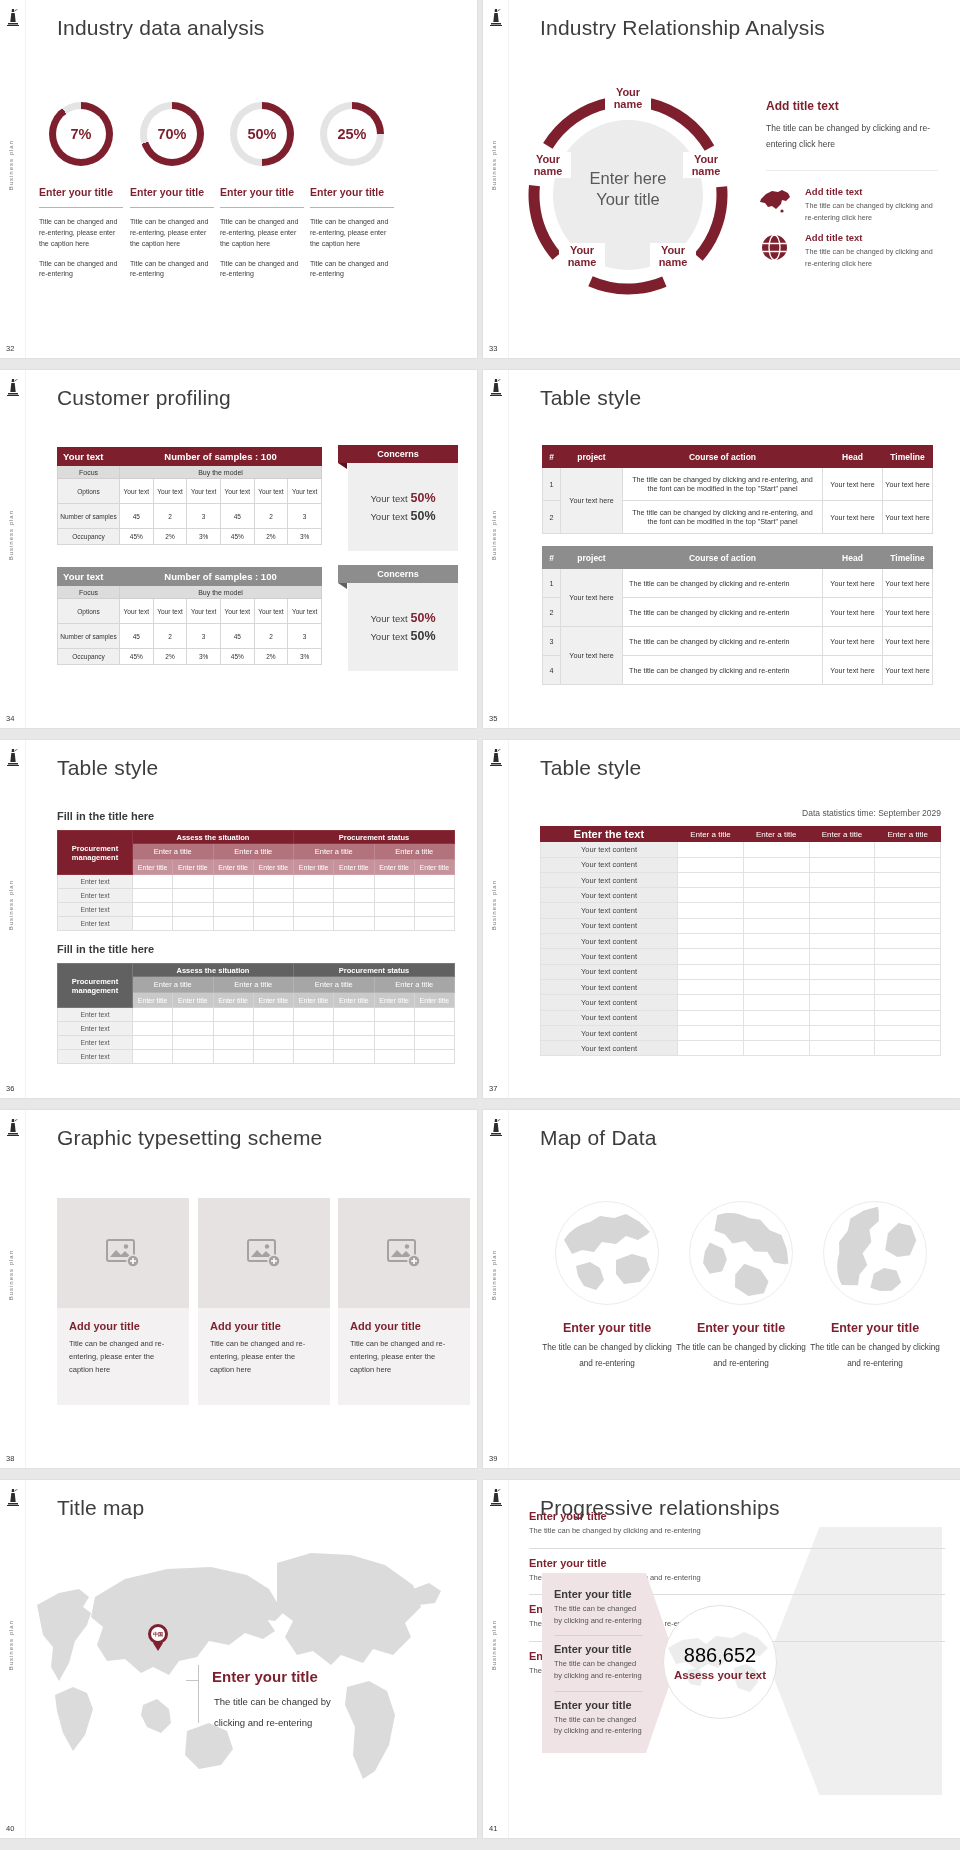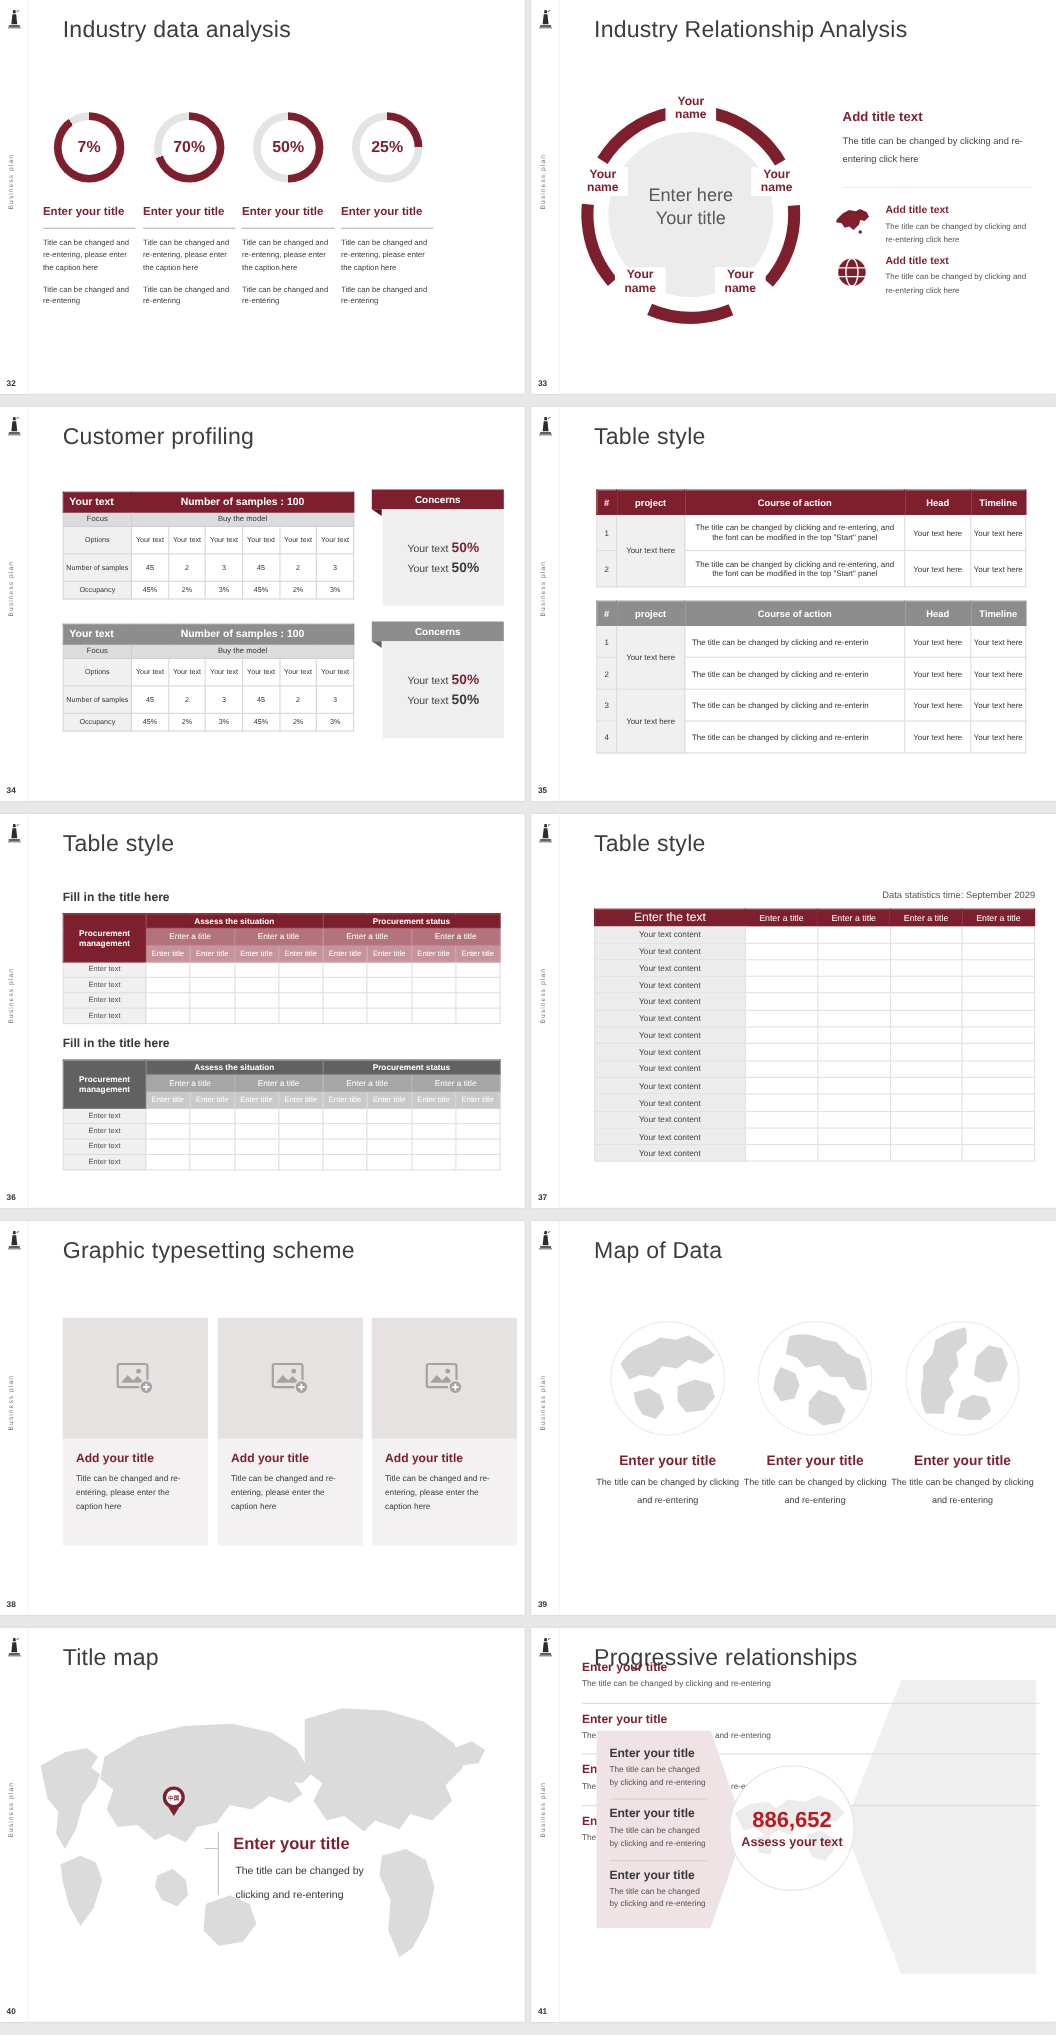--- a/index.html
+++ b/index.html
@@ -3,21 +3,21 @@
 <meta charset="utf-8">
 <style>
 *{margin:0;padding:0;box-sizing:border-box}
 html,body{background:#e8e8e8}
 body{width:960px;font-family:"Liberation Sans",sans-serif;color:#333}
 .row{display:flex;gap:6px;margin-bottom:12px}
 .slide{position:relative;width:477px;height:358px;background:#fff;overflow:hidden;flex:none;box-shadow:0 0 2px rgba(0,0,0,.10)}
 .sb{position:absolute;left:0;top:0;bottom:0;width:26px;border-right:1px solid #f3f3f3;background:#fff}
 .logo{position:absolute;left:7px;top:8px}
 .vt{position:absolute;left:8px;top:140px;writing-mode:vertical-rl;transform:rotate(180deg);font-size:6px;color:#777;letter-spacing:1px}
-.pn{position:absolute;left:6px;bottom:5px;font-size:7.5px;font-weight:bold;color:#333}
+.pn{position:absolute;left:6px;bottom:5px;font-size:7.5px;font-weight:normal;color:#333}
 .st{position:absolute;left:57px;top:16px;font-size:21px;font-weight:300;color:#3d3d3d;letter-spacing:.2px}
 .ab{position:absolute}
 
 .c32{position:absolute;top:102px;width:84px;text-align:left}
 .dn{width:64px;height:64px;margin:0 auto;border-radius:50%;background:conic-gradient(#7d1f2d calc(var(--p)*1%),#e4e4e4 0);display:flex;align-items:center;justify-content:center}
 .dni{width:50px;height:50px;border-radius:50%;background:#fff;display:flex;align-items:center;justify-content:center;font-size:14.5px;font-weight:bold;color:#7d1f2d}
 .t32{margin-top:20px;font-size:10.5px;font-weight:bold;color:#7d1f2d;padding-bottom:9px;border-bottom:1px solid #b5b5b5}
 .cp{font-size:7px;line-height:1.55;color:#3c3c3c;margin-top:9px}
 
 .nm{position:absolute;width:46px;background:#fff;font-weight:bold;color:#7d1f2d;font-size:11px;line-height:1.1;text-align:center;padding:1px 0}
@@ -52,21 +52,21 @@
 .t36 .g3 td{background:#c6929b;color:#fff;font-size:7px;height:15px;border-color:#cfa0a8}
 .t36 .corner{background:#7d1f2d;color:#fff;font-weight:bold;font-size:7.5px;border-color:#8d3340}
 .t36.g .g1 td{background:#616161;border-color:#787878}
 .t36.g .g2 td{background:#a6a6a6;border-color:#b4b4b4}
 .t36.g .g3 td{background:#c9c9c9;border-color:#d4d4d4}
 .t36.g .corner{background:#585858;border-color:#6a6a6a}
 .t36 .l{font-size:6.8px;color:#555}
 .t37{font-size:7.5px}
 .t37 td{border:1px solid #e2e2e2;height:15.3px}
 .t37 .h1 td{background:#7d1f2d;color:#fff;border-color:#7d1f2d}
-.t37 .big{font-size:11px;font-weight:normal}
+.t37 .big{font-size:11px;font-weight:bold}
 .t37 .sm{font-size:8px}
 .t37 .l{background:#ececec;color:#444}
 .note37{position:absolute;font-size:8.5px;color:#555}
 
 .card{position:absolute;width:132px;top:88px}
 .cimg{height:110px;background:#e5e2e1;display:flex;align-items:center;justify-content:center}
 .ctxt{height:97px;background:#f3f1f1;padding:12px 10px 0 12px}
 .ct1{font-size:11px;font-weight:bold;color:#7d1f2d}
 .ct2{font-size:7.5px;line-height:1.7;color:#3c3c3c;margin-top:6px}
 
@@ -85,21 +85,21 @@
 .pnl-l{position:absolute;left:59px;top:93px;width:135px;height:180px;background:#efe3e5;clip-path:polygon(0 0,77% 0,100% 50%,77% 100%,0 100%);padding:8px 34px 0 12px}
 .pnl-r{position:absolute;left:284px;top:47px;width:175px;height:268px;background:#efefef}
 .b41r{position:absolute;left:46px;right:15px;top:22px}
 .blk{padding:7px 0 9px;border-bottom:1px solid #ddcdd1}
 .blk:last-child{border-bottom:none}
 .b41r .blk{border-bottom-color:#dcdcdc;padding:8px 0 11px}
 .bt1{font-size:11px;font-weight:bold;color:#3a3a3a;margin-bottom:3px}
 .b41r .bt1{color:#7d1f2d}
 .bt2{font-size:7.5px;line-height:1.55;color:#555}
 .cir41{position:absolute;left:180px;top:125px;width:114px;height:114px;border-radius:50%;background:#fff;border:1px solid #e3e3e3;display:flex;flex-direction:column;align-items:center;justify-content:center;overflow:hidden;z-index:2}
-.n41{font-size:20px;font-weight:bold;color:#b91c1c;z-index:1}
+.n41{font-size:20px;font-weight:normal;color:#000000;z-index:1}
 .n41c{font-size:11.5px;font-weight:bold;color:#7d1f2d;margin-top:2px;z-index:1}
 .mapbg{position:absolute;left:0;top:20px;opacity:.55}
 </style>
 </head>
 <body>
 
 <div class="row">
 
   <div class="slide">
     <div class="sb">

